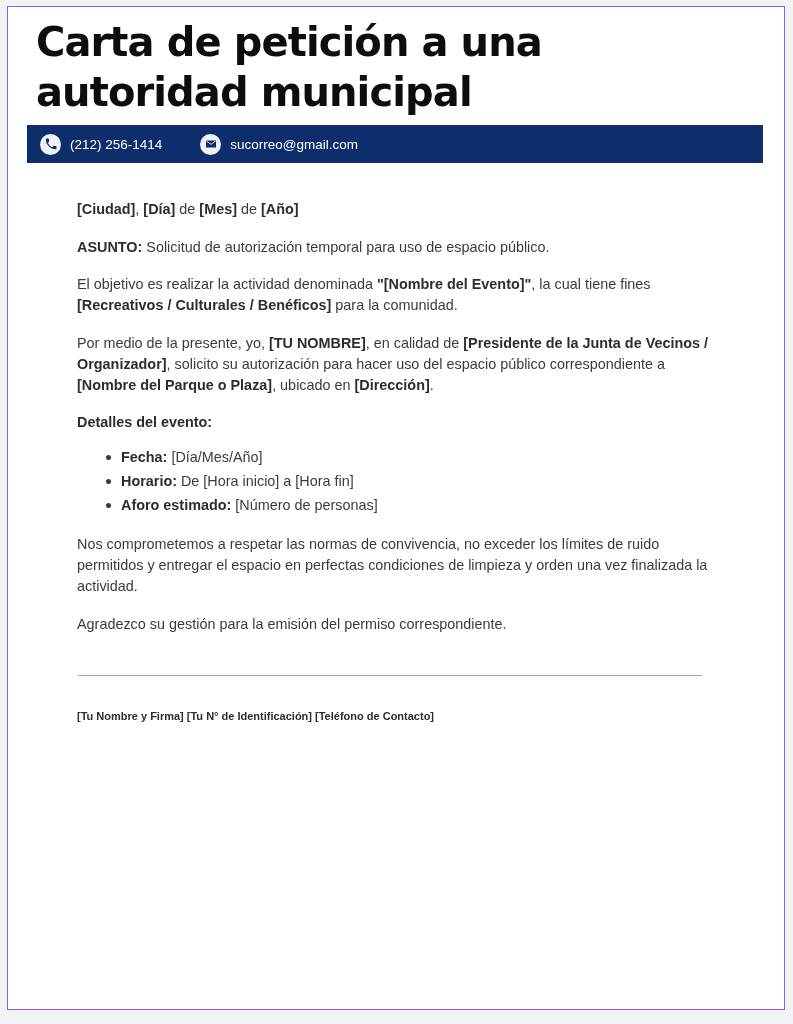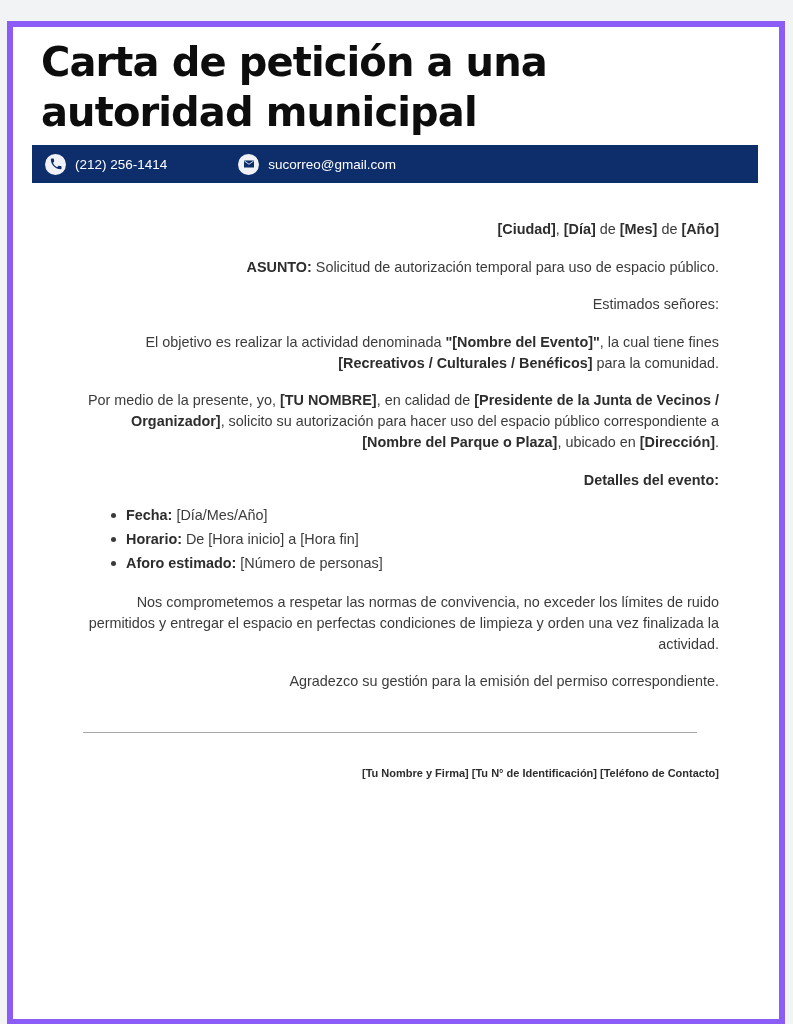--- a/index.html
+++ b/index.html
@@ -10,25 +10,25 @@
   body {
     width: 793px;
     height: 1024px;
     background: #f2f3f5;
     font-family: "Liberation Sans", sans-serif;
     overflow: hidden;
   }
   .page-card {
     position: absolute;
     left: 7px;
-    top: 21px;
+    top: 6px;
     width: 778px;
     height: 1004px;
     background: #ffffff;
-    border: 6px solid #8b5cf6;
+    border: 1px solid #8b5cf6;
     box-sizing: border-box;
     overflow: hidden;
   }
   .doc-title {
     margin: 0;
     padding: 10px 30px 0 28px;
     font-family: "DejaVu Sans", sans-serif;
     font-weight: 700;
     font-size: 40px;
     line-height: 1.25;
@@ -37,21 +37,20 @@
     -webkit-font-smoothing: antialiased;
   }
   .contact-bar {
     margin: 8px 21px 0 19px;
     height: 38px;
     background: #0d2d6b;
     display: flex;
     align-items: center;
     padding-left: 13px;
     box-sizing: border-box;
-    gap: 33px;
   }
   .contact-item {
     display: flex;
     align-items: center;
     margin-right: 38px;
     color: #ffffff;
     font-size: 13.5px;
     font-family: "Liberation Sans", sans-serif;
   }
   .contact-icon {
@@ -69,21 +68,20 @@
   .contact-text { white-space: nowrap; }
 
   .letter-body {
     padding: 36px 60px 0 69px;
     color: #3b3b3b;
     font-size: 14.4px;
     line-height: 1.46;
   }
   .letter-body p {
     margin: 0 0 16.5px 0;
-    text-align: right;
   }
   .letter-body p.tight {
     margin-bottom: 14px;
   }
   .letter-body b, .letter-body strong {
     color: #2d2d2d;
     font-weight: 700;
   }
   .detail-list {
     margin: 0 0 17px 0;
@@ -148,21 +146,20 @@
 
     <p>
       <b>[Ciudad]</b><span>, </span><b>[Día]</b><span> de </span><b>[Mes]</b><span> de </span><b>[Año]</b>
     </p>
 
 
     <p>
       <b>ASUNTO:</b><span> Solicitud de autorización temporal para uso de espacio público.</span>
     </p>
 
-    <p>Estimados señores:</p>
 
     <p>
       <span>El objetivo es realizar la actividad denominada </span><b>"[Nombre del Evento]"</b><span>, la cual tiene fines </span><b>[Recreativos / Culturales / Benéficos]</b><span> para la comunidad.</span>
     </p>
 
     <p>
       <span>Por medio de la presente, yo, </span><b>[TU NOMBRE]</b><span>, en calidad de </span><b>[Presidente de la Junta de Vecinos / Organizador]</b><span>, solicito su autorización para hacer uso del espacio público correspondiente a </span><b>[Nombre del Parque o Plaza]</b><span>, ubicado en </span><b>[Dirección]</b><span>.</span>
     </p>
 
     <p class="tight">

